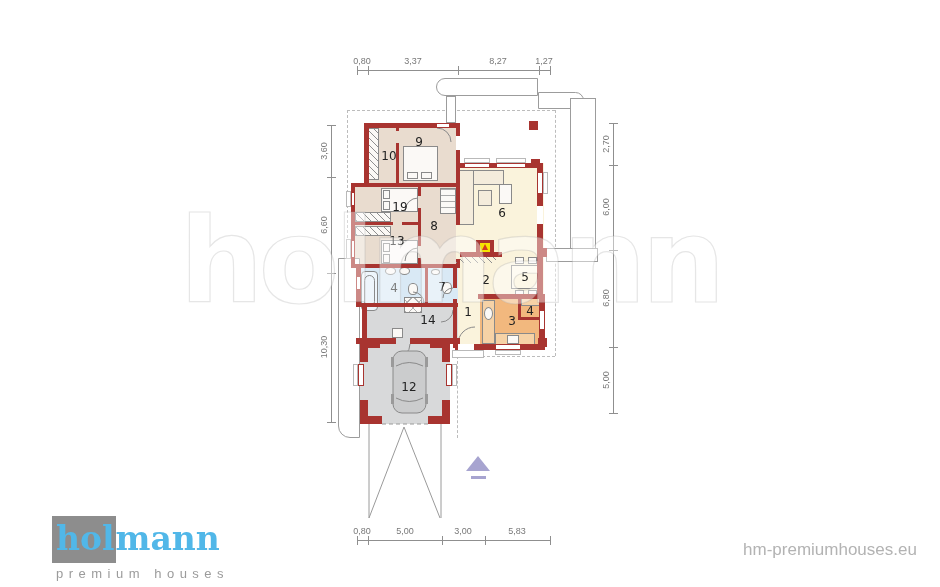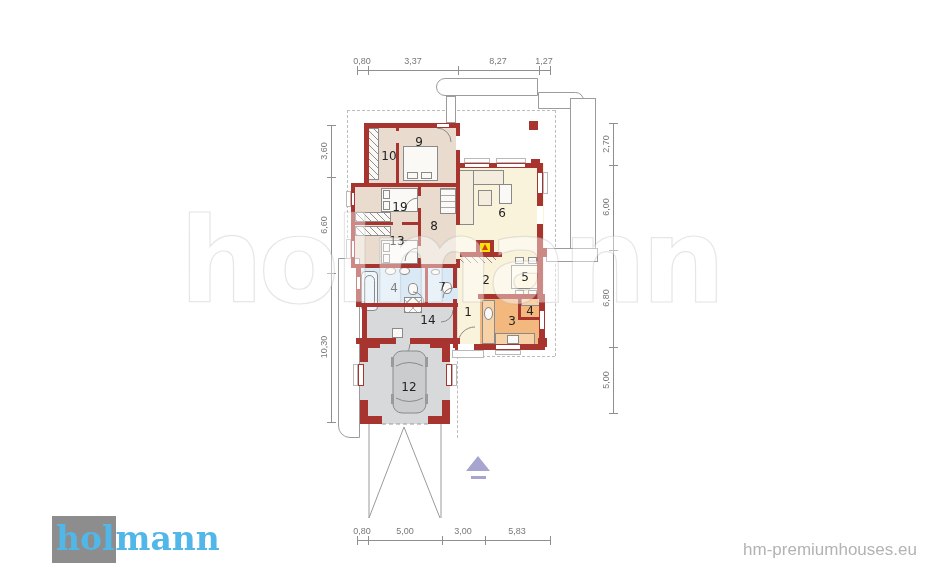--- a/index.html
+++ b/index.html
@@ -272,17 +272,18 @@
   <div class="abs dim" style="left:609px;top:413px;width:9px;height:1px;"></div>
   <div class="abs dim-label-v" style="left:606px;top:144px;">2,70</div>
   <div class="abs dim-label-v" style="left:606px;top:207px;">6,00</div>
   <div class="abs dim-label-v" style="left:606px;top:298px;">6,80</div>
   <div class="abs dim-label-v" style="left:606px;top:380px;">5,00</div>
 
   <div class="abs watermark">holmann</div>
 
   <div class="abs logo">
     <div class="logo-word"><span class="logo-hol">hol</span><span>mann</span></div>
+    <div class="logo-tagline">premium houses</div>
   </div>
 
   <div class="abs url">hm-premiumhouses.eu</div>
 
 </div>
 
 </body></html>

